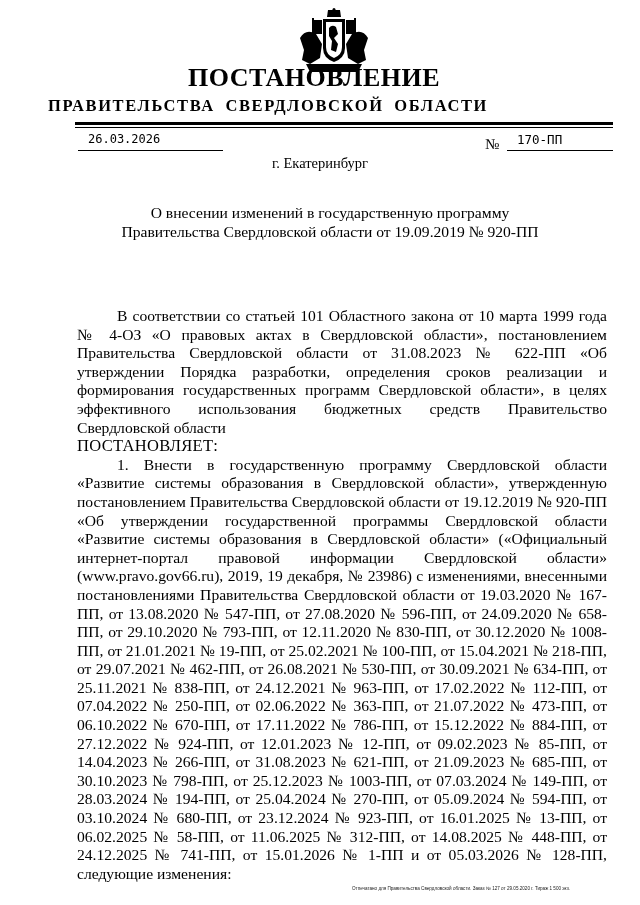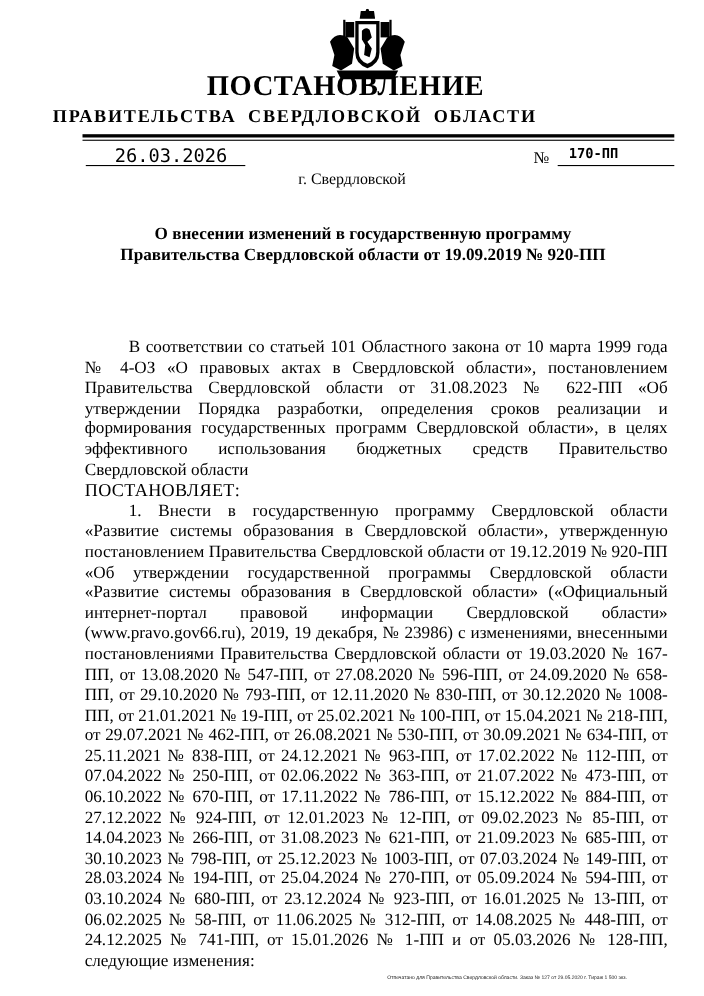--- a/index.html
+++ b/index.html
@@ -4,25 +4,25 @@
   <style>
     html, body { margin:0; padding:0; background:#ffffff; }
     body { width:640px; height:905px; position:relative; overflow:hidden; color:#000; font-family:"Liberation Serif", serif; }
     .abs { position:absolute; }
     #emblem { left:296px; top:8px; width:76px; height:66px; }
     #title { left:0; width:628px; top:63px; text-align:center; font-family:"Liberation Serif", serif; font-weight:bold; font-size:26px; letter-spacing:0.5px; }
     #subtitle { left:0; width:536px; top:96px; text-align:center; font-family:"Liberation Serif", serif; font-weight:bold; font-size:16.5px; letter-spacing:1.6px; word-spacing:5px; }
     .rule { left:75px; width:538px; background:#000; }
     #rule1 { top:122px; height:3px; }
     #rule2 { top:127px; height:1px; }
-    #date { left:78px; top:132px; width:145px; font-family:"DejaVu Sans Mono", monospace; font-size:17px; padding-left:10px; box-sizing:border-box; border-bottom:1px solid #000; height:19px;text-align:center; }
+    #date { left:78px; top:132px; width:145px; font-family:"DejaVu Sans Mono", monospace; font-size:12px; padding-left:10px; box-sizing:border-box; border-bottom:1px solid #000; height:19px; }
     #num-label { left:485px; top:136px; font-size:15px; }
-    #num-value { left:507px; top:132px; width:106px; font-family:"DejaVu Sans Mono", monospace; font-size:12.5px; padding-left:10px; box-sizing:border-box; border-bottom:1px solid #000; height:19px;font-weight:bold; }
+    #num-value { left:507px; top:132px; width:106px; font-family:"DejaVu Sans Mono", monospace; font-size:12.5px; padding-left:10px; box-sizing:border-box; border-bottom:1px solid #000; height:19px; }
     #city { left:0; width:640px; top:155px; text-align:center; font-size:14.5px; }
-    #heading { left:100px; width:460px; top:204px; text-align:center; font-weight:bold; font-size:15.6px; line-height:18.5px; }
+    #heading { left:100px; width:460px; top:204px; text-align:center; font-weight:normal; font-size:15.6px; line-height:18.5px; }
     #body { left:77px; width:530px; top:307px; font-size:15.6px; line-height:18.6px; text-align:justify; }
     #body p { margin:0; }
     .indent { text-indent:40px; }
     .decree-word { font-weight:normal; font-size:16.5px; letter-spacing:0.3px; }
     #footer { left:352px; top:886px; font-family:"Liberation Sans", sans-serif; font-size:4.6px; color:#222; white-space:nowrap; }
   </style>
 </head>
 <body>
 
 <div id="emblem" class="abs">
@@ -49,21 +49,21 @@
 
 <div id="title" class="abs">ПОСТАНОВЛЕНИЕ</div>
 <div id="subtitle" class="abs">ПРАВИТЕЛЬСТВА СВЕРДЛОВСКОЙ ОБЛАСТИ</div>
 
 <div id="rule1" class="abs rule"></div>
 <div id="rule2" class="abs rule"></div>
 
 <div id="date" class="abs">26.03.2026</div>
 <div id="num-label" class="abs">№</div>
 <div id="num-value" class="abs">170-ПП</div>
-<div id="city" class="abs">г. Свердловской</div>
+<div id="city" class="abs">г. Екатеринбург</div>
 
 <div id="heading" class="abs">
   <div>О внесении изменений в государственную программу</div>
   <div>Правительства Свердловской области от 19.09.2019 № 920-ПП</div>
 </div>
 
 <div id="body" class="abs">
   <p class="indent">В соответствии со статьей 101 Областного закона от 10 марта 1999 года № 4-ОЗ «О правовых актах в Свердловской области», постановлением Правительства Свердловской области от 31.08.2023 № 622-ПП «Об утверждении Порядка разработки, определения сроков реализации и формирования государственных программ Свердловской области», в целях эффективного использования бюджетных средств Правительство Свердловской области</p>
   <p class="decree-word">ПОСТАНОВЛЯЕТ:</p>
   <p class="indent">1. Внести в государственную программу Свердловской области «Развитие системы образования в Свердловской области», утвержденную постановлением Правительства Свердловской области от 19.12.2019 № 920-ПП «Об утверждении государственной программы Свердловской области «Развитие системы образования в Свердловской области» («Официальный интернет-портал правовой информации Свердловской области» (www.pravo.gov66.ru), 2019, 19 декабря, № 23986) с изменениями, внесенными постановлениями Правительства Свердловской области от 19.03.2020 № 167-ПП, от 13.08.2020 № 547-ПП, от 27.08.2020 № 596-ПП, от 24.09.2020 № 658-ПП, от 29.10.2020 № 793-ПП, от 12.11.2020 № 830-ПП, от 30.12.2020 № 1008-ПП, от 21.01.2021 № 19-ПП, от 25.02.2021 № 100-ПП, от 15.04.2021 № 218-ПП, от 29.07.2021 № 462-ПП, от 26.08.2021 № 530-ПП, от 30.09.2021 № 634-ПП, от 25.11.2021 № 838-ПП, от 24.12.2021 № 963-ПП, от 17.02.2022 № 112-ПП, от 07.04.2022 № 250-ПП, от 02.06.2022 № 363-ПП, от 21.07.2022 № 473-ПП, от 06.10.2022 № 670-ПП, от 17.11.2022 № 786-ПП, от 15.12.2022 № 884-ПП, от 27.12.2022 № 924-ПП, от 12.01.2023 № 12-ПП, от 09.02.2023 № 85-ПП, от 14.04.2023 № 266-ПП, от 31.08.2023 № 621-ПП, от 21.09.2023 № 685-ПП, от 30.10.2023 № 798-ПП, от 25.12.2023 № 1003-ПП, от 07.03.2024 № 149-ПП, от 28.03.2024 № 194-ПП, от 25.04.2024 № 270-ПП, от 05.09.2024 № 594-ПП, от 03.10.2024 № 680-ПП, от 23.12.2024 № 923-ПП, от 16.01.2025 № 13-ПП, от 06.02.2025 № 58-ПП, от 11.06.2025 № 312-ПП, от 14.08.2025 № 448-ПП, от 24.12.2025 № 741-ПП, от 15.01.2026 № 1-ПП и от 05.03.2026 № 128-ПП, следующие изменения:</p>

